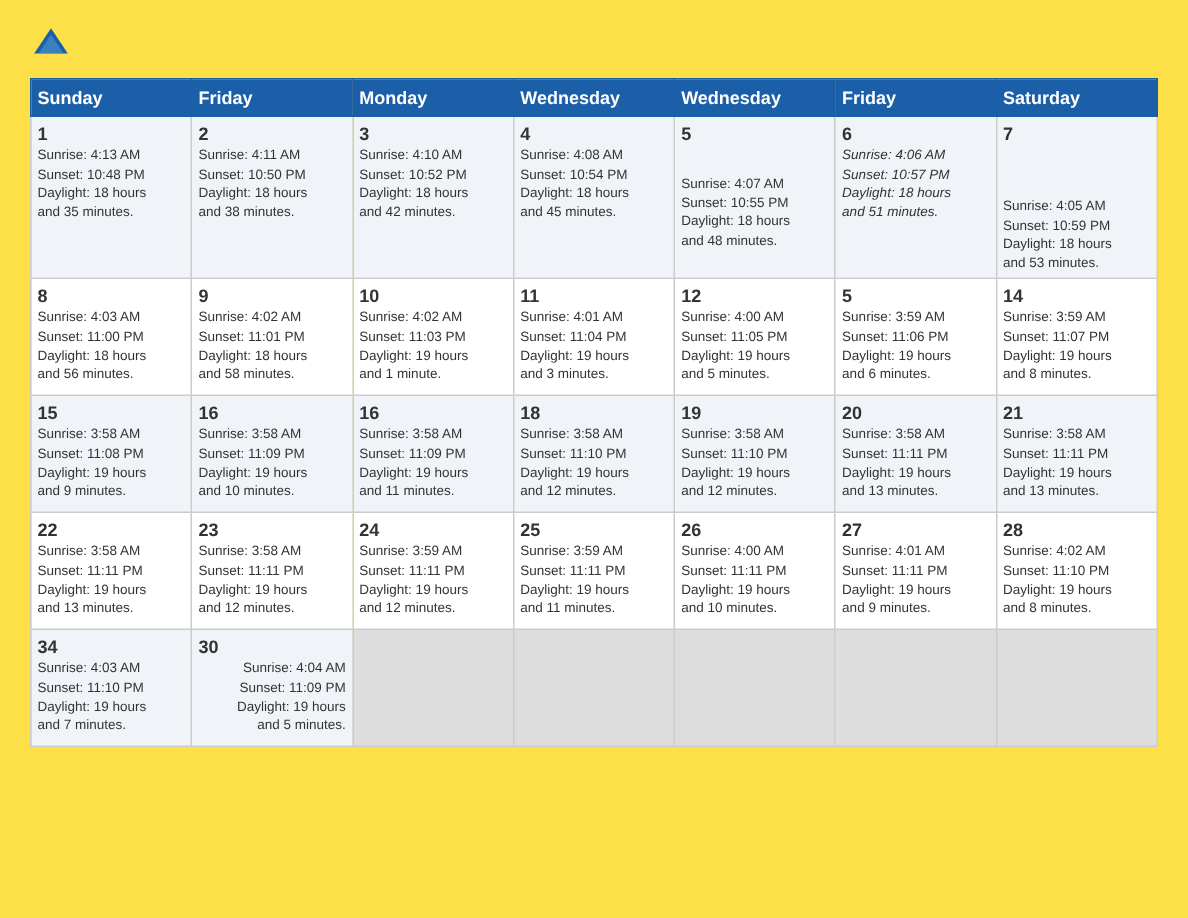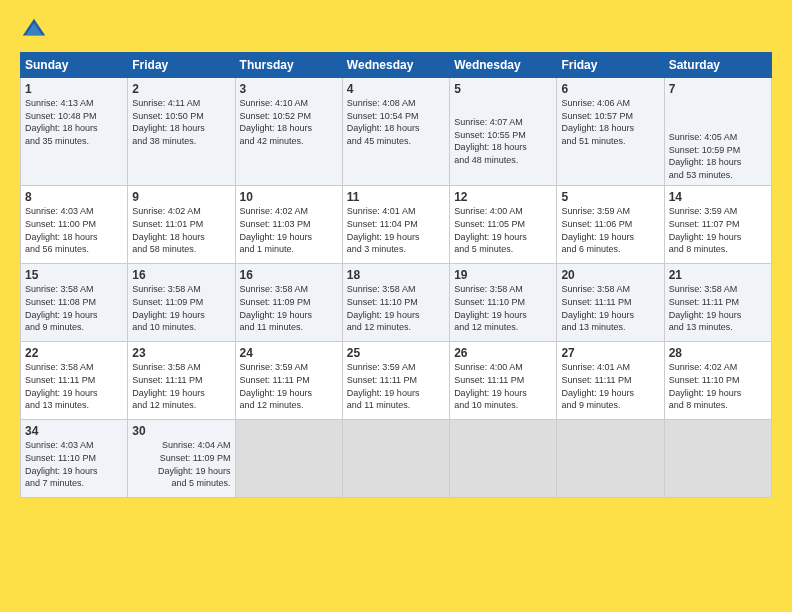--- a/index.html
+++ b/index.html
@@ -117,21 +117,21 @@
       <div class="month-title"></div>
       <div class="location"></div>
     </div>
   </div>
 
   <table>
     <thead>
       <tr>
       <th>Sunday</th>
           <th>Friday</th>
-          <th>Thursday</th>
+          <th>Monday</th>
           <th>Wednesday</th>
           <th>Wednesday</th>
           <th>Friday</th>
           <th>Saturday</th>
         </tr>
     </thead>
     <tbody id="calendar-body">
     <tr>
           <td>
             <span class="day-num">1</span>
@@ -163,21 +163,21 @@
           </td>
           <td>
             <span class="day-num">5</span>
             <div class="day-info" style="white-space: pre-line; margin-top: 20px;">Sunrise: 4:07 AM
 Sunset: 10:55 PM
 Daylight: 18 hours
 and 48 minutes.</div>
           </td>
           <td>
             <span class="day-num">6</span>
-            <div class="day-info" style="white-space: pre-line;">Sunrise: 4:06 AM
+            <div class="day-info" style="white-space: pre-line; font-style: italic;">Sunrise: 4:06 AM
 Sunset: 10:57 PM
 Daylight: 18 hours
 and 51 minutes.</div>
           </td>
           <td>
             <span class="day-num">7</span>
             <div class="day-info" style="white-space: pre-line; margin-top: 35px;">Sunrise: 4:05 AM
 Sunset: 10:59 PM
 Daylight: 18 hours
 and 53 minutes.</div>

